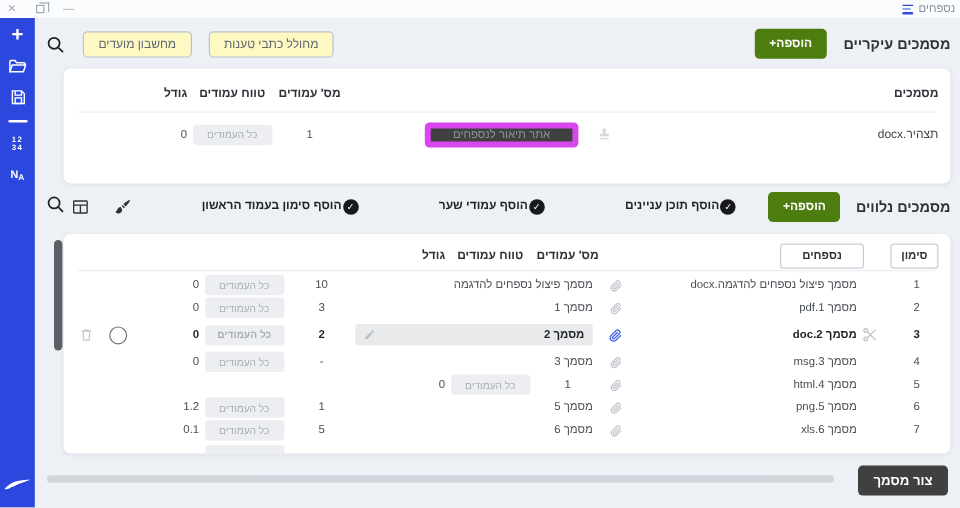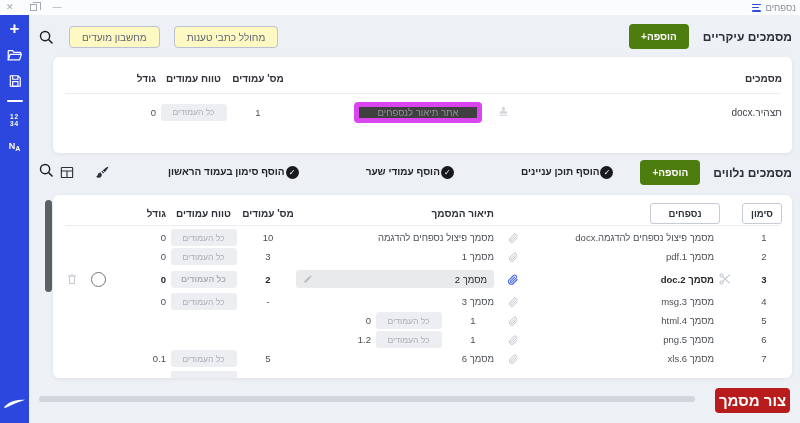--- a/index.html
+++ b/index.html
@@ -79,34 +79,34 @@
   .pill { display:inline-block; width:66px; background:#eceef1; color:#a9aeb6; font-size:8.5px; text-align:center; padding:3.5px 0; border-radius:3px; cursor:pointer; }
   .hdr-box { border:1px solid #c6ccd5; border-radius:3px; background:#fff; font-size:9.5px; font-weight:bold; color:#2e3238; text-align:center; cursor:pointer; padding:4px 0; }
   .hdr-box.sign { width:40px; margin-inline-start:4px; }
   .hdr-box.attach { width:70px; margin-inline-start:16px; }
 
   .desc-input { width:128px; height:21px; border:5px solid #d946ef; border-radius:4px; background:#404040; color:#8d939c; font-size:9.5px; display:flex; align-items:center; justify-content:center; margin-inline-start:2px; cursor:text; }
 
   .row-active { font-weight:bold; color:#1f2328; }
   .row-active .c-pages, .row-active .c-size { font-weight:bold; color:#1f2328; }
   .desc-field { width:198px; height:18px; background:#e9eaec; border-radius:3px; display:flex; align-items:center; justify-content:space-between; padding:0 7px; cursor:text; }
-  .desc-field .dtxt { font-size:9.5px; font-weight:normal; color:#1f2328; }
+  .desc-field .dtxt { font-size:9.5px; font-weight:bold; color:#1f2328; }
 
   .radio { width:15px; height:15px; border:1.5px solid #6e747c; border-radius:50%; flex:0 0 auto; cursor:pointer; }
 
   .rows-area { margin-top:2px; }
   #card2 .trow:nth-child(3) { height:26px; }
   .partial-pill { margin-top:2px; }
 
   
   .v-scroll { position:absolute; left:45px; top:200px; width:7px; height:92px; background:#5c6066; border-radius:4px; cursor:pointer; }
   .h-scroll { position:absolute; left:39px; top:396px; width:656px; height:6px; background:#d2d6dc; border-radius:3px; cursor:pointer; }
 
   
-  .create-btn { position:absolute; left:715px; top:388px; width:75px; height:25px; background:#b91c1c; color:#fff; border:none; border-radius:4px; font-size:15px; font-weight:bold; cursor:pointer; font-family:inherit; }
+  .create-btn { position:absolute; left:715px; top:388px; width:75px; height:25px; background:#404040; color:#fff; border:none; border-radius:4px; font-size:11px; font-weight:bold; cursor:pointer; font-family:inherit; }
 
   svg { display:block; }
 </style>
 </head>
 <body>
 
 <div id="app">
 
   <div class="titlebar">
     <div class="win-controls">
@@ -231,21 +231,20 @@
       </svg>
   </span>
 
   <div class="card" id="card2">
     <div class="trow thead-row">
       <div class="c-num"><span class="hdr-box sign" style="display:inline-block;">סימון</span></div>
       <div class="c-name">
           <span class="hdr-box attach">נספחים</span>
         </div>
       <div class="c-clip"></div>
-      <div class="c-desc">תיאור המסמך</div>
       <div class="c-pages">מס' עמודים</div>
       <div class="c-range" style="font-weight:bold;color:#2e3238;">טווח עמודים</div>
       <div class="c-size">גודל</div>
     </div>
     <div class="hdr-divider"></div>
 
     <div class="rows-area">
 
       <div class="trow">
         <div class="c-num">1</div>
@@ -368,20 +367,21 @@
         <div class="c-num">6</div>
         <div class="c-name">
             <span class="cut-slot"></span>
             <span class="nm">מסמך 5.png</span>
           </div>
         <div class="c-clip">
           <svg width="11" height="12" viewBox="0 0 24 24" fill="none" stroke="#b9bfc7" stroke-width="2">
               <path d="M21 11.5l-8.5 8.5a5.5 5.5 0 0 1-7.8-7.8L13 4a3.7 3.7 0 0 1 5.2 5.2L10 17.4a1.8 1.8 0 0 1-2.6-2.6L15.5 6.7"></path>
             </svg>
         </div>
+        <div class="c-desc">מסמך 5</div>
         <div class="c-pages">1</div>
         <div class="c-range">
             <span class="pill">כל העמודים</span>
           </div>
         <div class="c-size">1.2</div>
       </div>
 
       <div class="trow">
         <div class="c-num">7</div>
         <div class="c-name">

